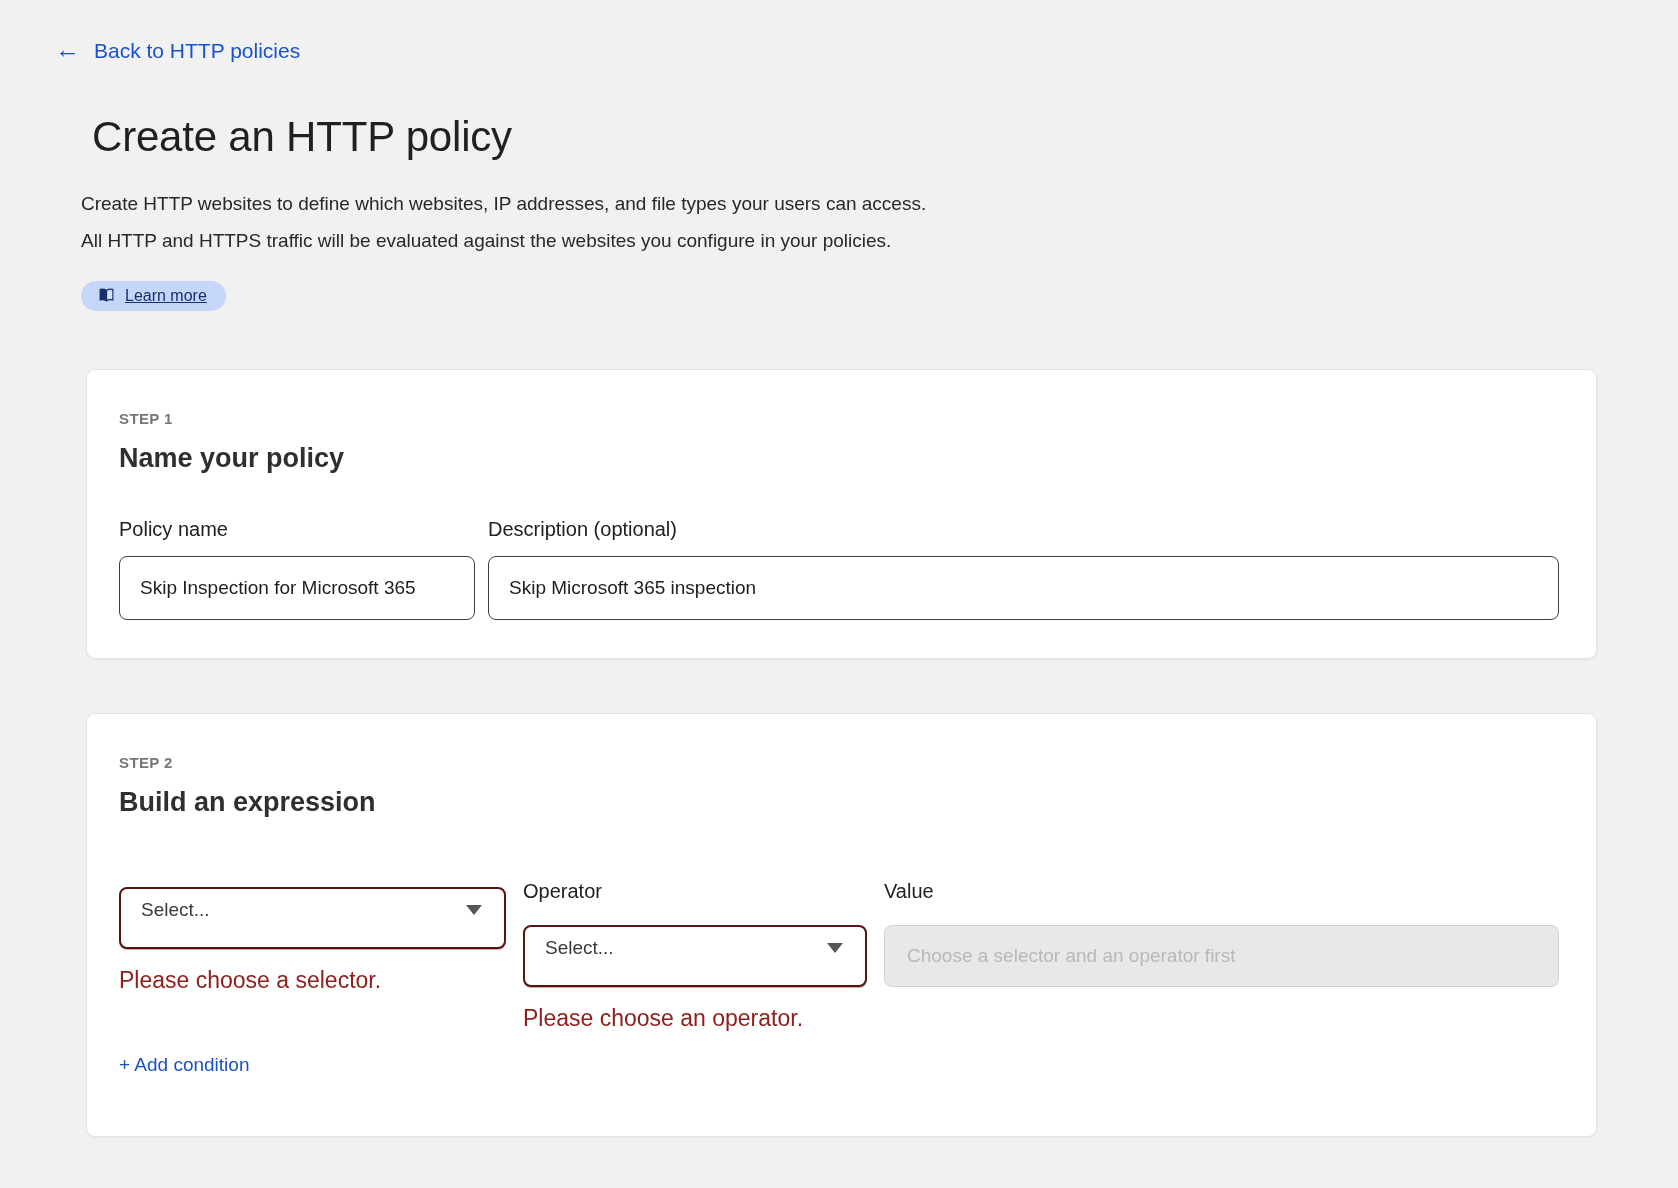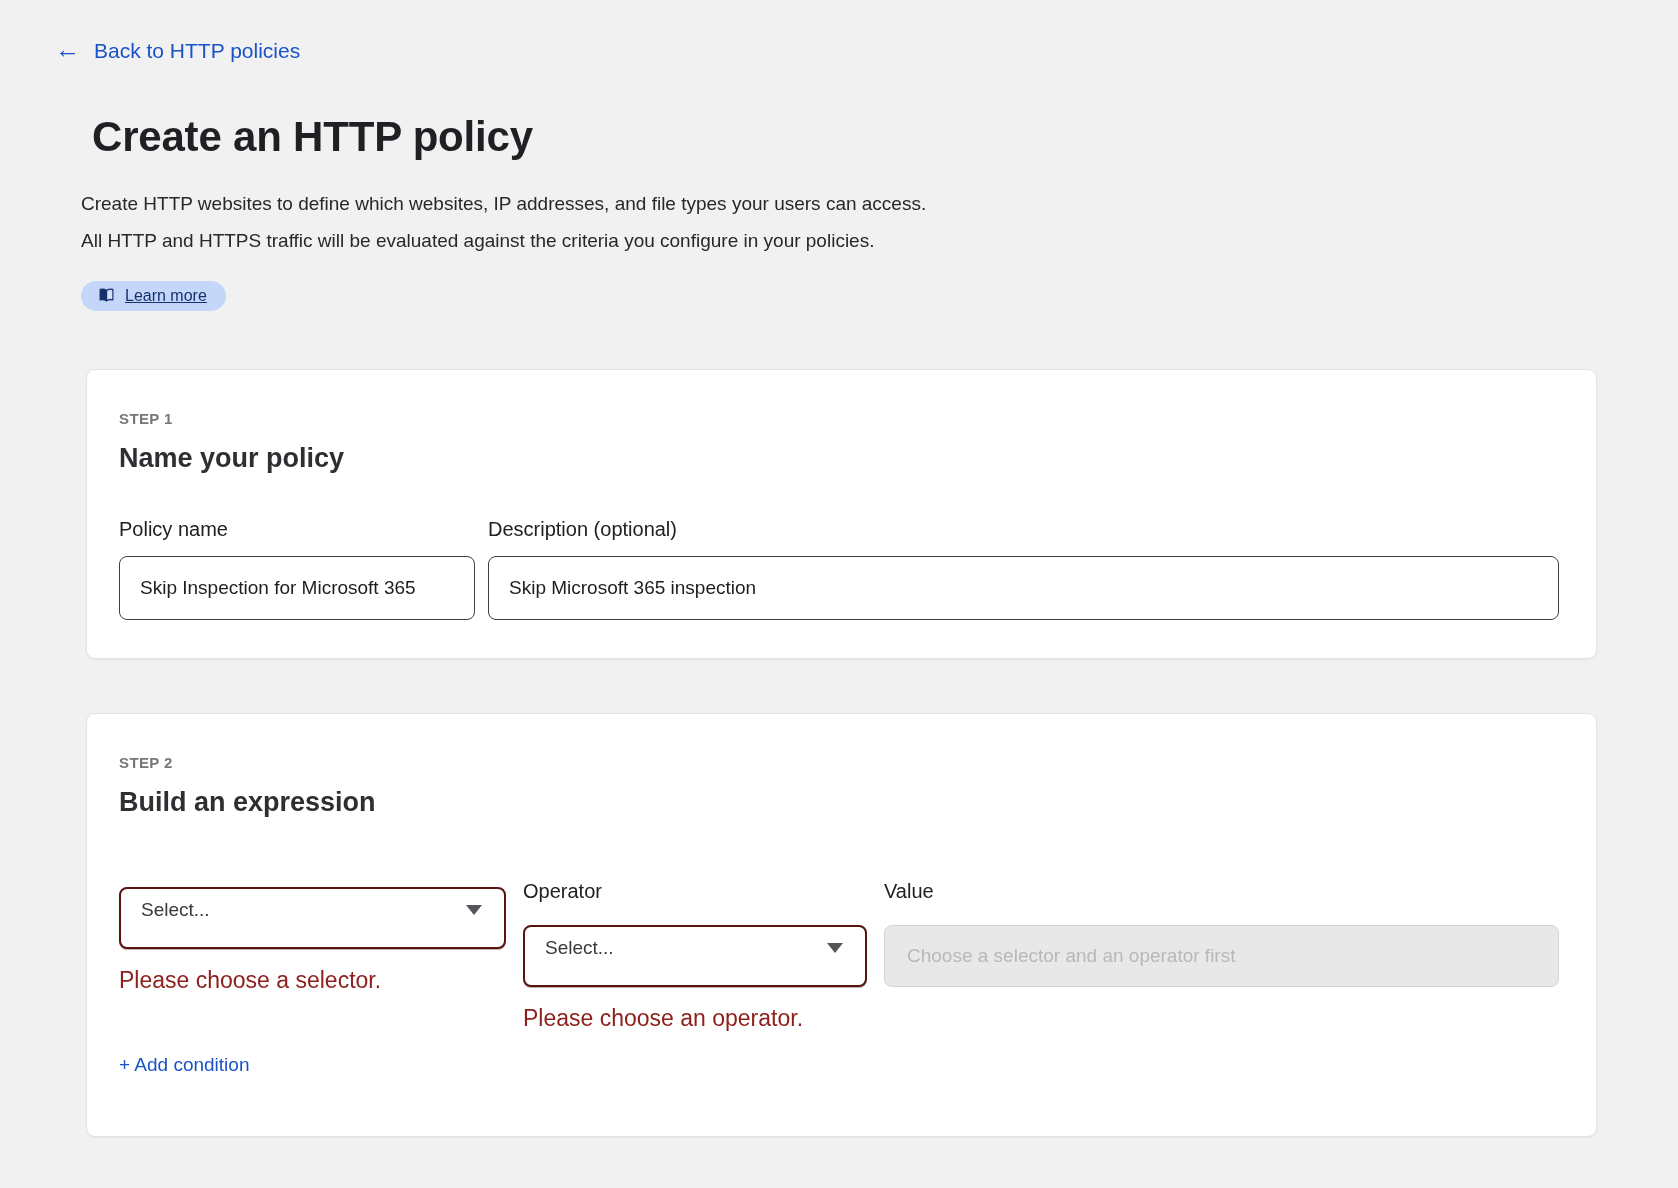--- a/index.html
+++ b/index.html
@@ -27,21 +27,21 @@
   }
   .back-link{
     display:inline-flex;align-items:center;gap:14px;
     margin:38px 0 0 55px;
     color:var(--link-blue);text-decoration:none;
     font-size:21px;font-weight:500;cursor:pointer;
   }
   .back-link .arrow{font-size:25px;line-height:1;font-weight:400;transform:translateY(-1px);}
   h1.page-title{
     margin:50px 0 0 92px;
-    font-size:42px;font-weight:700;color:#1f2023;letter-spacing:-0.2px;
+    font-size:42px;font-weight:400;color:#1f2023;letter-spacing:-0.2px;
   }
   .page-desc{
     margin:24px 0 0 81px;
     font-size:19px;line-height:37px;color:#27282b;
   }
   .learn-more{
     display:inline-flex;align-items:center;gap:9px;
     margin:22px 0 0 81px;
     background:var(--pill-bg);color:var(--pill-text);
     border:none;border-radius:15px;
@@ -134,21 +134,21 @@
 
 <a class="back-link">
   <span class="arrow">←</span>
   <span>Back to HTTP policies</span>
 </a>
 
 <h1 class="page-title">Create an HTTP policy</h1>
 
 <div class="page-desc">
   <div>Create HTTP websites to define which websites, IP addresses, and file types your users can access.</div>
-  <div>All HTTP and HTTPS traffic will be evaluated against the criteria you configure in your policies.</div>
+  <div>All HTTP and HTTPS traffic will be evaluated against the websites you configure in your policies.</div>
 </div>
 
 <button class="learn-more">
   <span>
     <svg viewBox="0 0 24 24" width="19" height="19" aria-hidden="true">
       <path d="M4 4.4c3-.7 6-.4 8 1.3v13.2c-2-1.7-5-2-8-1.3z" fill="#16306e"></path>
       <path d="M12 5.7c2-1.7 5-2 8-1.3v13.2c-3-.7-6-.4-8 1.3-2-1.7-5-2-8-1.3V4.4c3-.7 6-.4 8 1.3zM12 5.7v13.2" fill="none" stroke="#16306e" stroke-width="1.6" stroke-linejoin="round"></path>
       <path d="M14.3 8.6c1.6-.5 3.1-.6 4.6-.4M14.3 11.4c1.6-.5 3.1-.6 4.6-.4M14.3 14.2c1.6-.5 3.1-.6 4.6-.4" fill="none" stroke="#eaf0fb" stroke-width="1.2" stroke-linecap="round"></path>
     </svg>
   </span>

